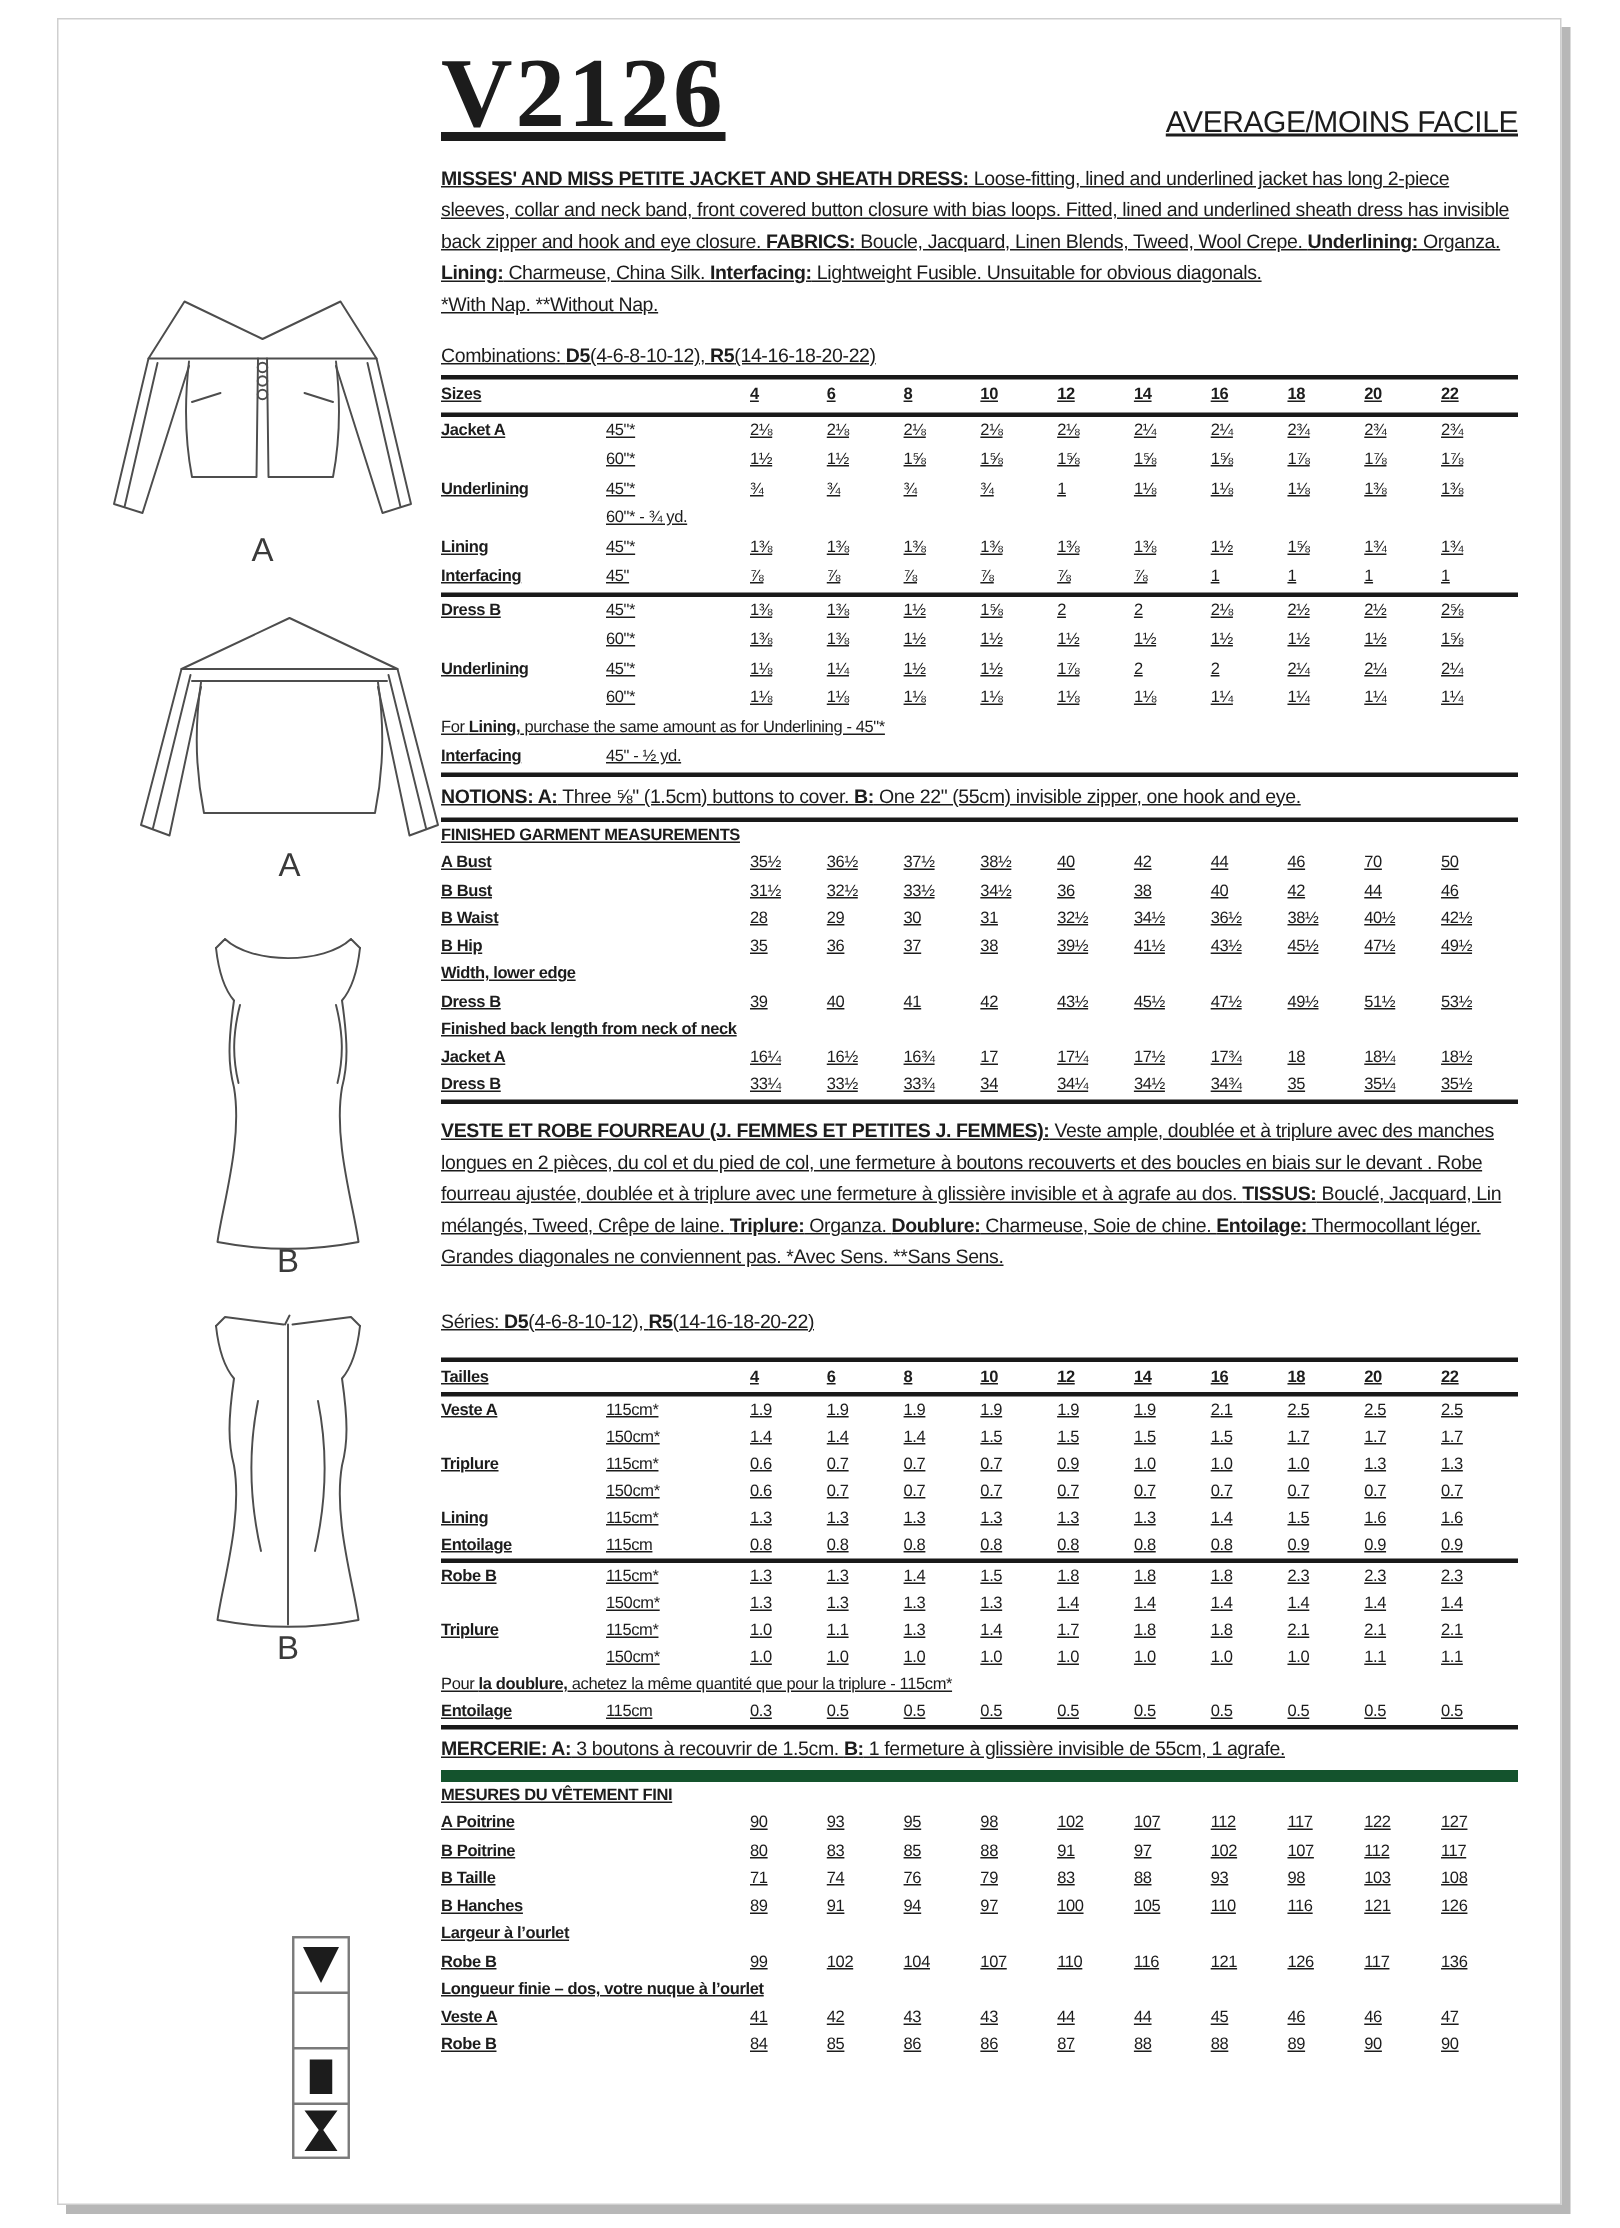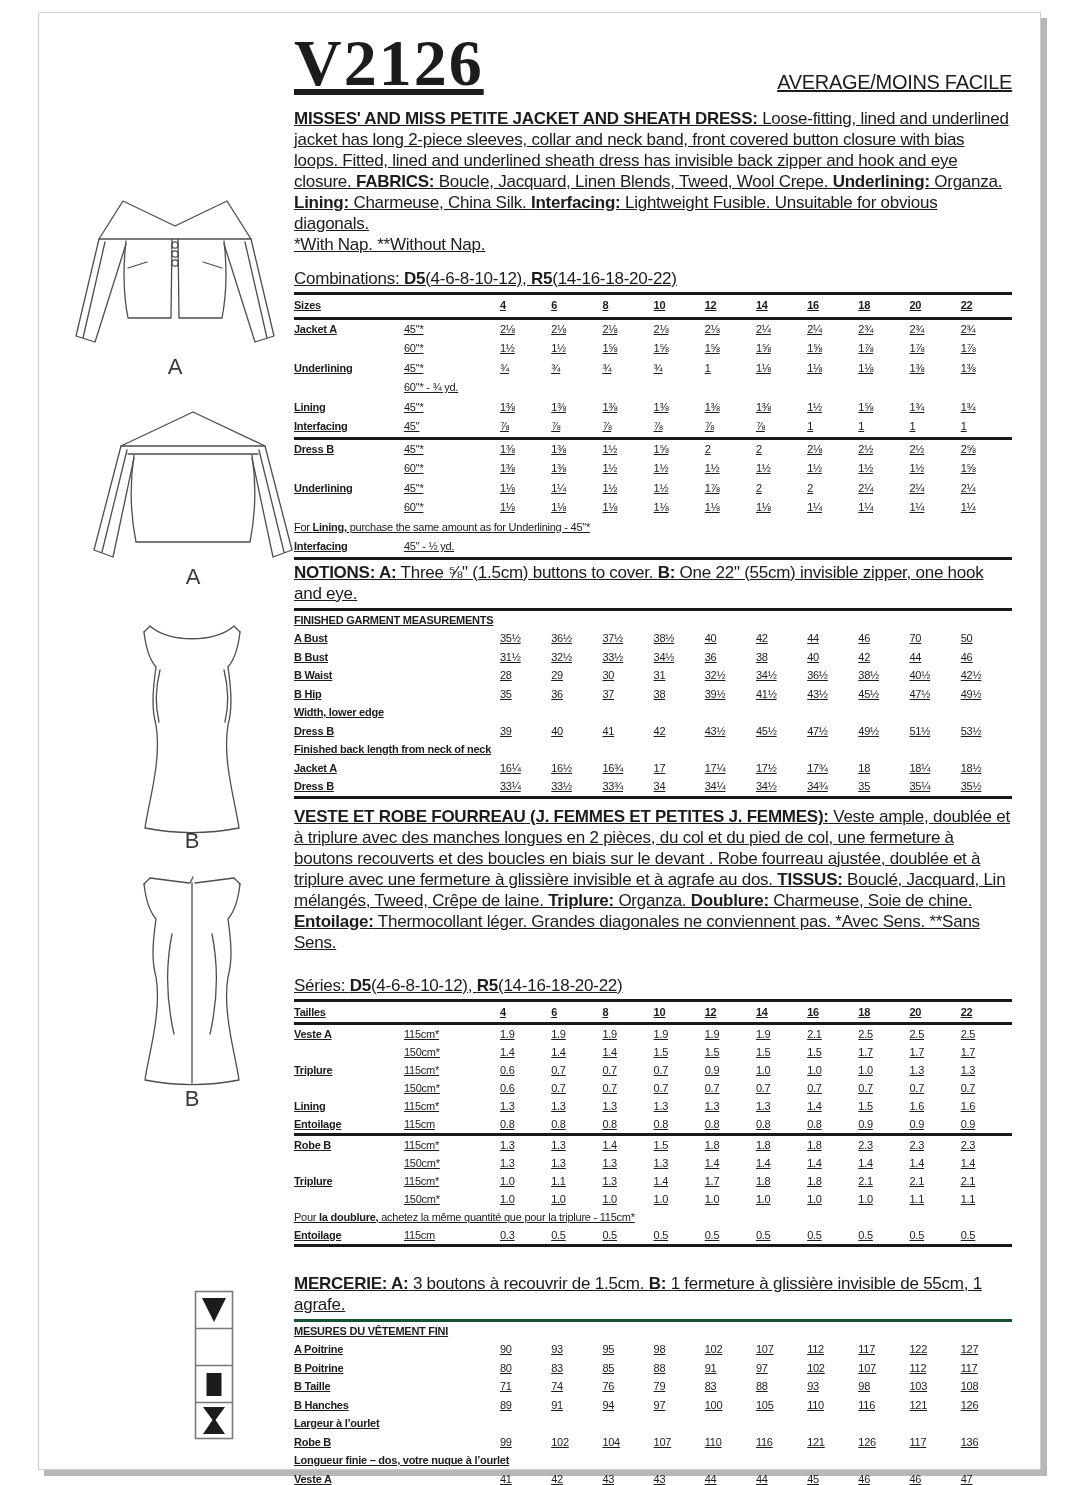--- a/index.html
+++ b/index.html
@@ -8,27 +8,27 @@
   .sheet{position:absolute;left:38px;top:12px;width:1001px;height:1456px;
          border:1px solid #cfcfcf;box-shadow:6px 6px 0 0 #b7b7b7;background:#fff;}
   
   .main{position:absolute;left:294px;top:26px;width:718px;text-decoration:underline;}
   .title-row{display:flex;justify-content:space-between;align-items:flex-end;margin-bottom:8px;}
   .pattern-number{font-family:"Liberation Serif","DejaVu Serif",serif;font-weight:bold;
                   font-size:66px;line-height:74px;letter-spacing:2px;}
   .difficulty{font-size:20px;line-height:28px;padding-bottom:4px;letter-spacing:-0.3px;}
   p{margin:0;}
   .b{font-weight:bold;}
-  .desc,.notions,.mercerie,.combinations,.series,.nap{font-size:17px;line-height:21px;letter-spacing:-0.25px;}
+  .desc,.notions,.mercerie,.combinations,.series,.nap{font-size:13px;line-height:21px;letter-spacing:-0.25px;}
   .nap{margin-bottom:13px;}
   .combinations{margin-bottom:3px;}
   .desc-fr{margin-top:7px;}
-  .series{margin-top:22px;margin-bottom:3px;}
+  .series{margin-top:22px;margin-bottom:14px;}
   .notions{padding:2px 0 4px;border-bottom:3px solid #191919;}
-  .mercerie{padding:2px 0 4px;border-bottom:3px solid #14532d;margin-top:24px;}
+  .mercerie{padding:2px 0 4px;border-bottom:8px solid #14532d;}
   
   .table{width:718px;font-size:11px;letter-spacing:-0.25px;}
   .t-yardage,.t-meas,.t-metric{border-bottom:3px solid #191919;}
   .trow{display:grid;grid-template-columns:110px 96px repeat(10,51.2px);}
   .t-yardage .trow{line-height:19.5px;}
   .t-meas .trow{line-height:18.5px;}
   .t-metric .trow{line-height:18px;}
   .t-mesures .trow{line-height:18.5px;}
   .trow.header{font-weight:bold;border-top:3px solid #191919;border-bottom:3px solid #191919;padding:1px 0;}
   .trow.rule{border-top:3px solid #191919;height:0;}

